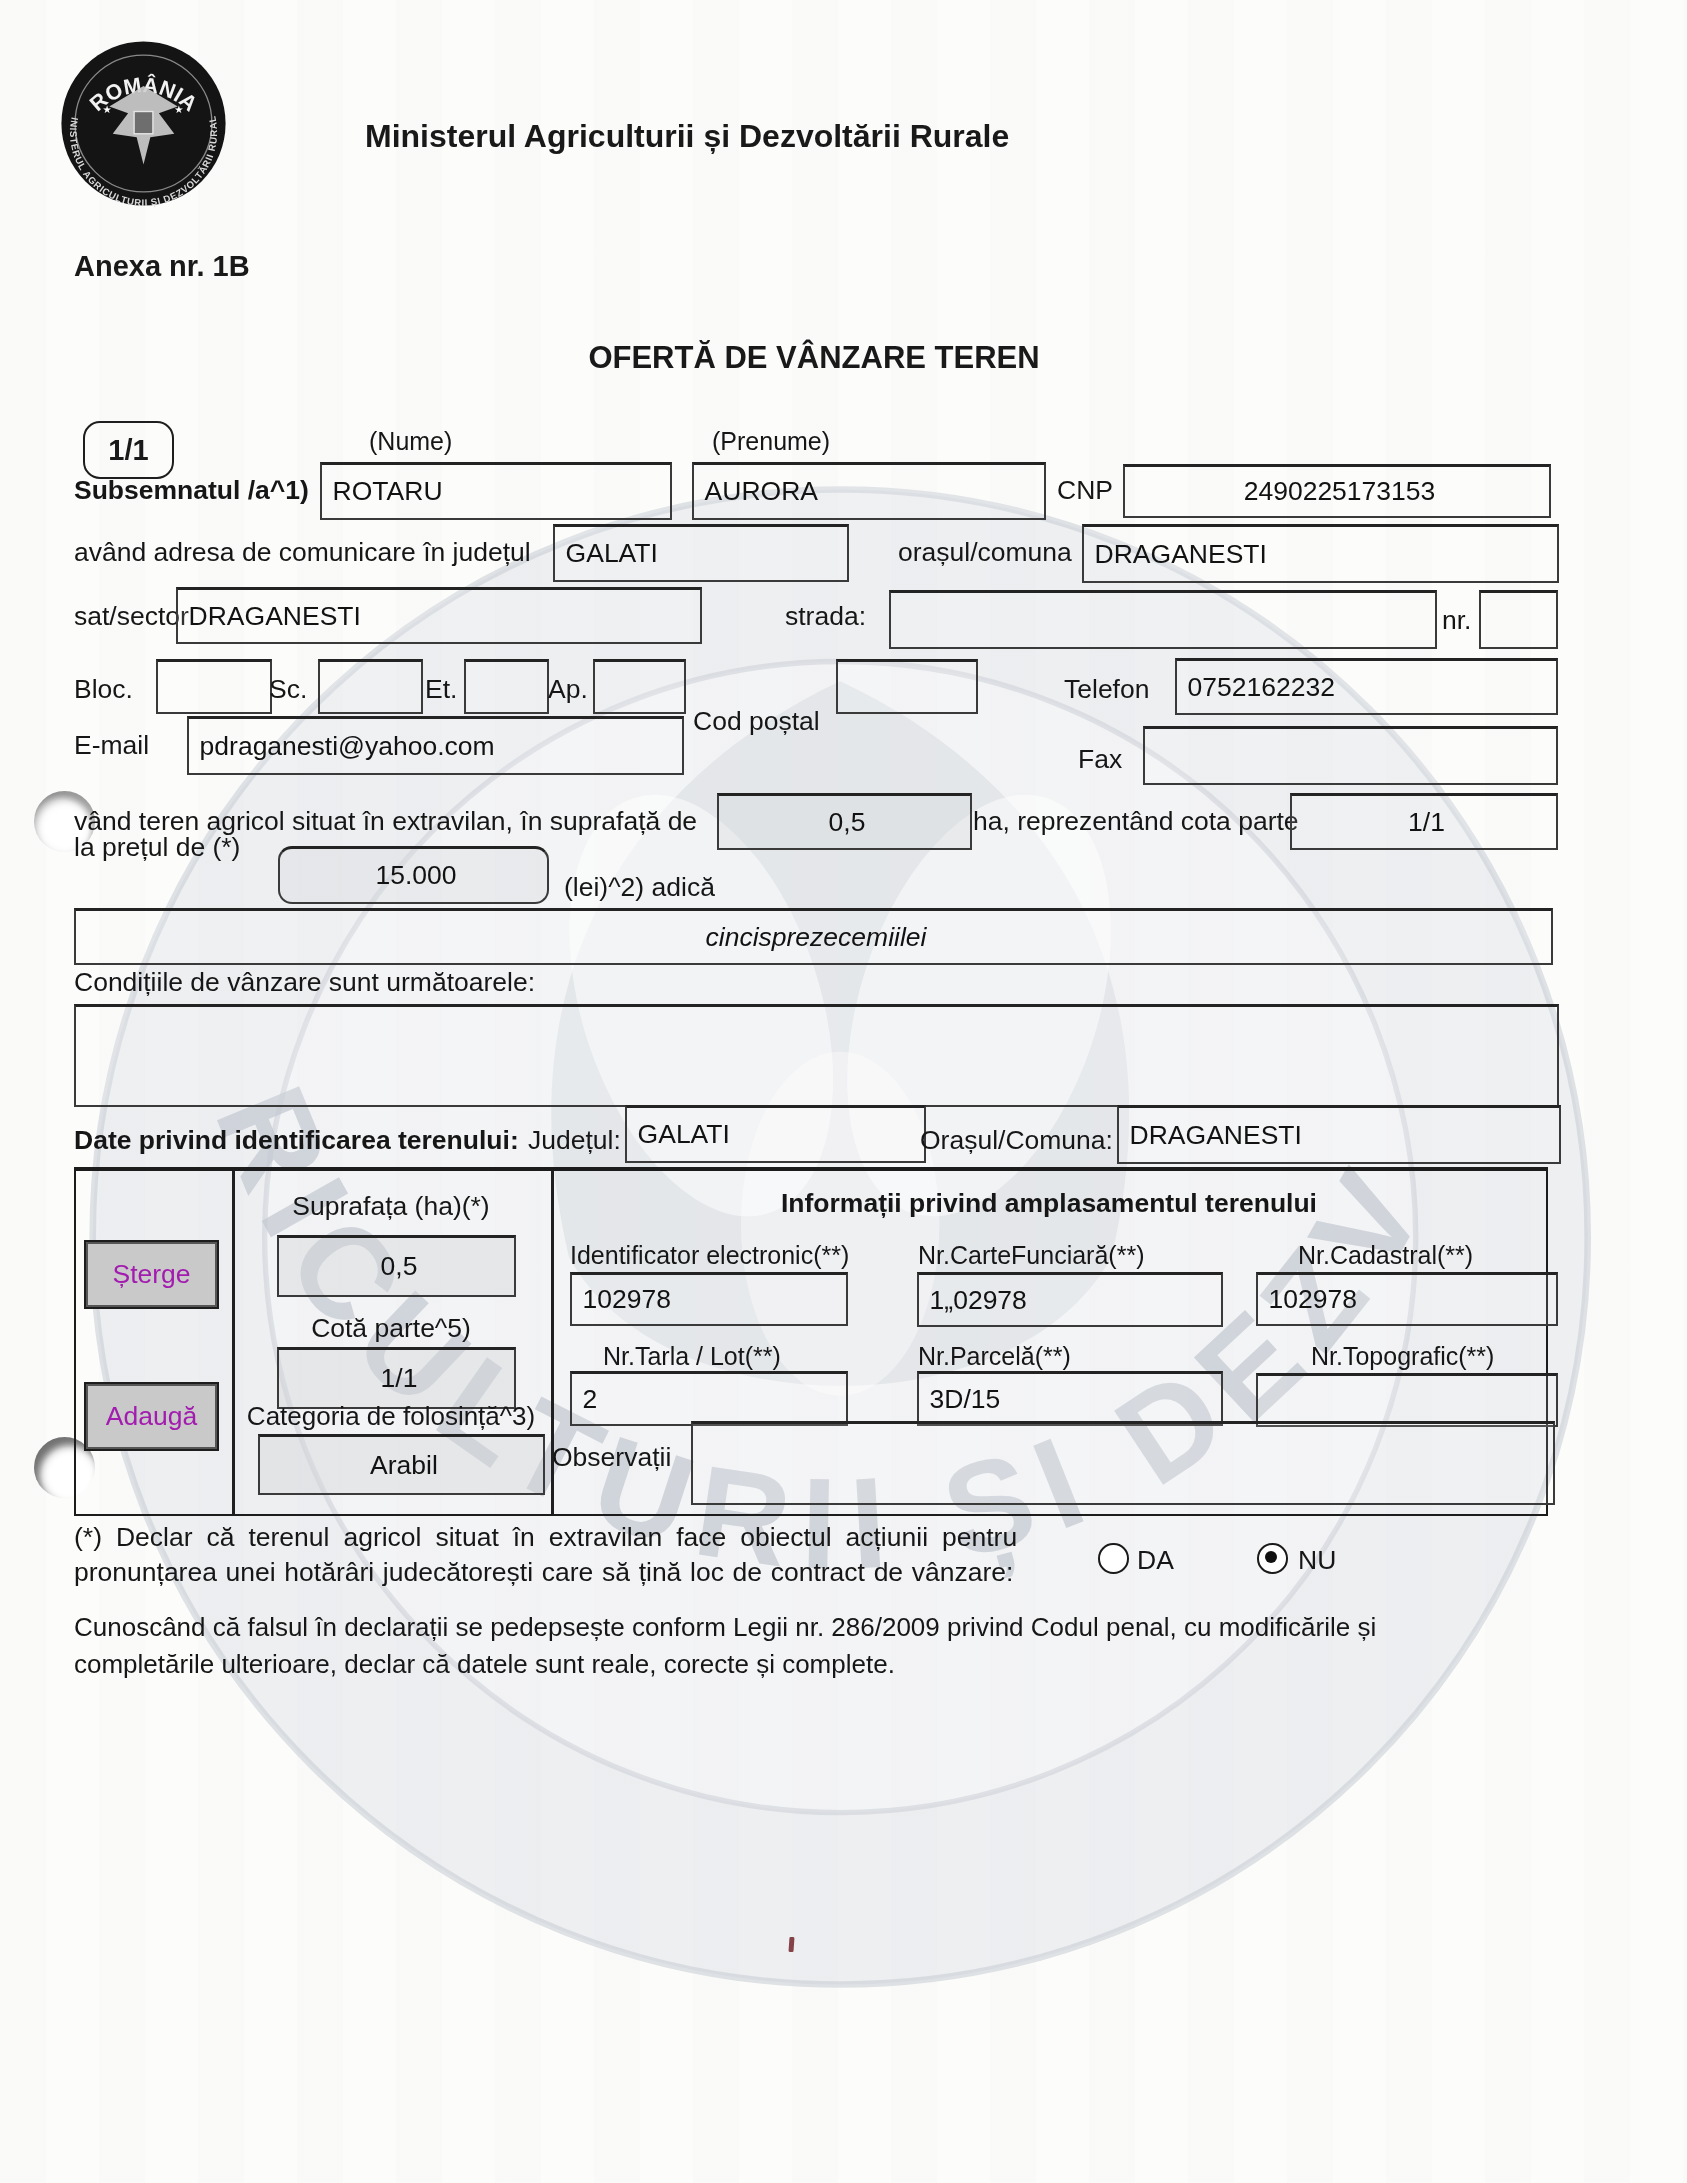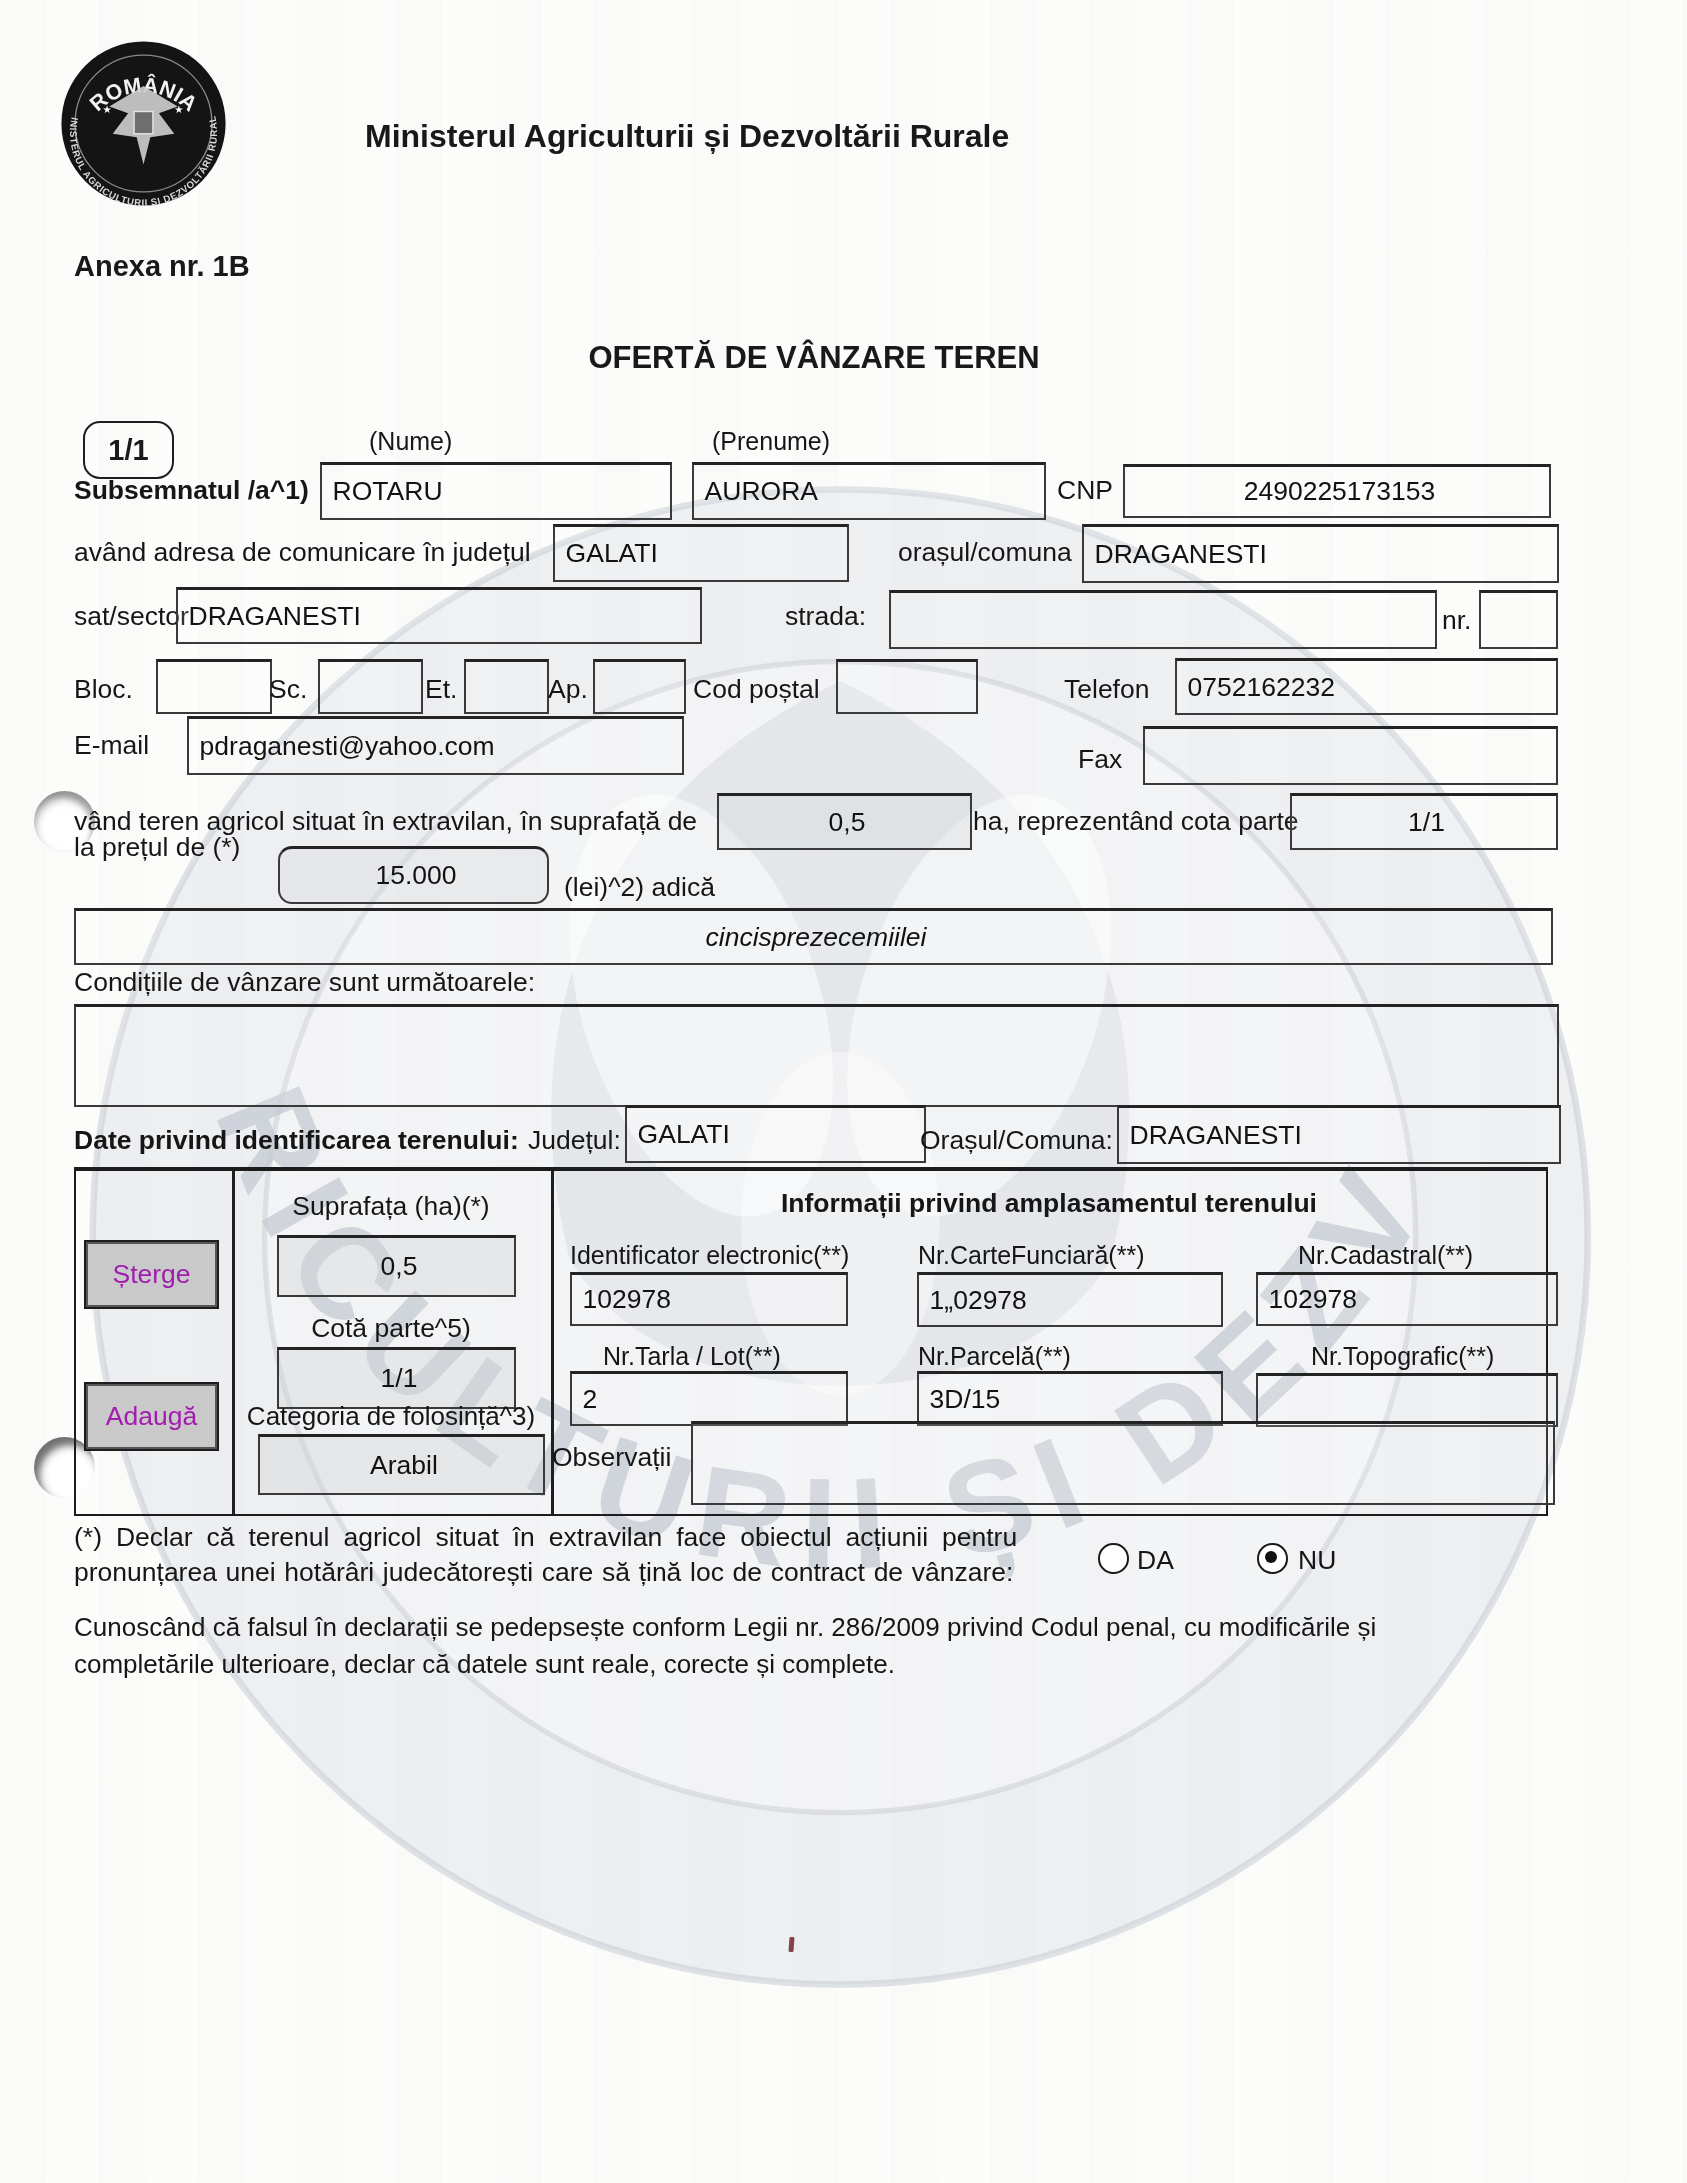--- a/index.html
+++ b/index.html
@@ -61,21 +61,21 @@
   #nr-label{left:1442px;top:605px;}
   #nr-box{left:1479px;top:590px;width:64px;height:54px;}
   #bloc-label{left:74px;top:674px;}
   #bloc-box{left:156px;top:659px;width:101px;height:50px;}
   #sc-label{left:269px;top:674px;}
   #sc-box{left:318px;top:659px;width:90px;height:50px;}
   #et-label{left:425px;top:674px;}
   #et-box{left:464px;top:659px;width:70px;height:50px;}
   #ap-label{left:548px;top:674px;}
   #ap-box{left:593px;top:659px;width:78px;height:50px;}
-  #cod-label{left:693px;top:674px;}
+  #cod-label{left:693px;top:706px;}
   #cod-box{left:836px;top:659px;width:127px;height:50px;}
   #telefon-label{left:1064px;top:674px;}
   #telefon-box{left:1175px;top:658px;width:368px;height:52px;}
   #email-label{left:74px;top:730px;}
   #email-box{left:187px;top:716px;width:482px;height:54px;}
   #fax-label{left:1078px;top:744px;}
   #fax-box{left:1143px;top:726px;width:400px;height:54px;}
   #sale-line1{left:74px;top:806px;}
   #suprafata-box{left:717px;top:793px;width:246px;height:52px;background:rgba(215,217,221,0.35);}
   #sale-line2{left:973px;top:806px;}

